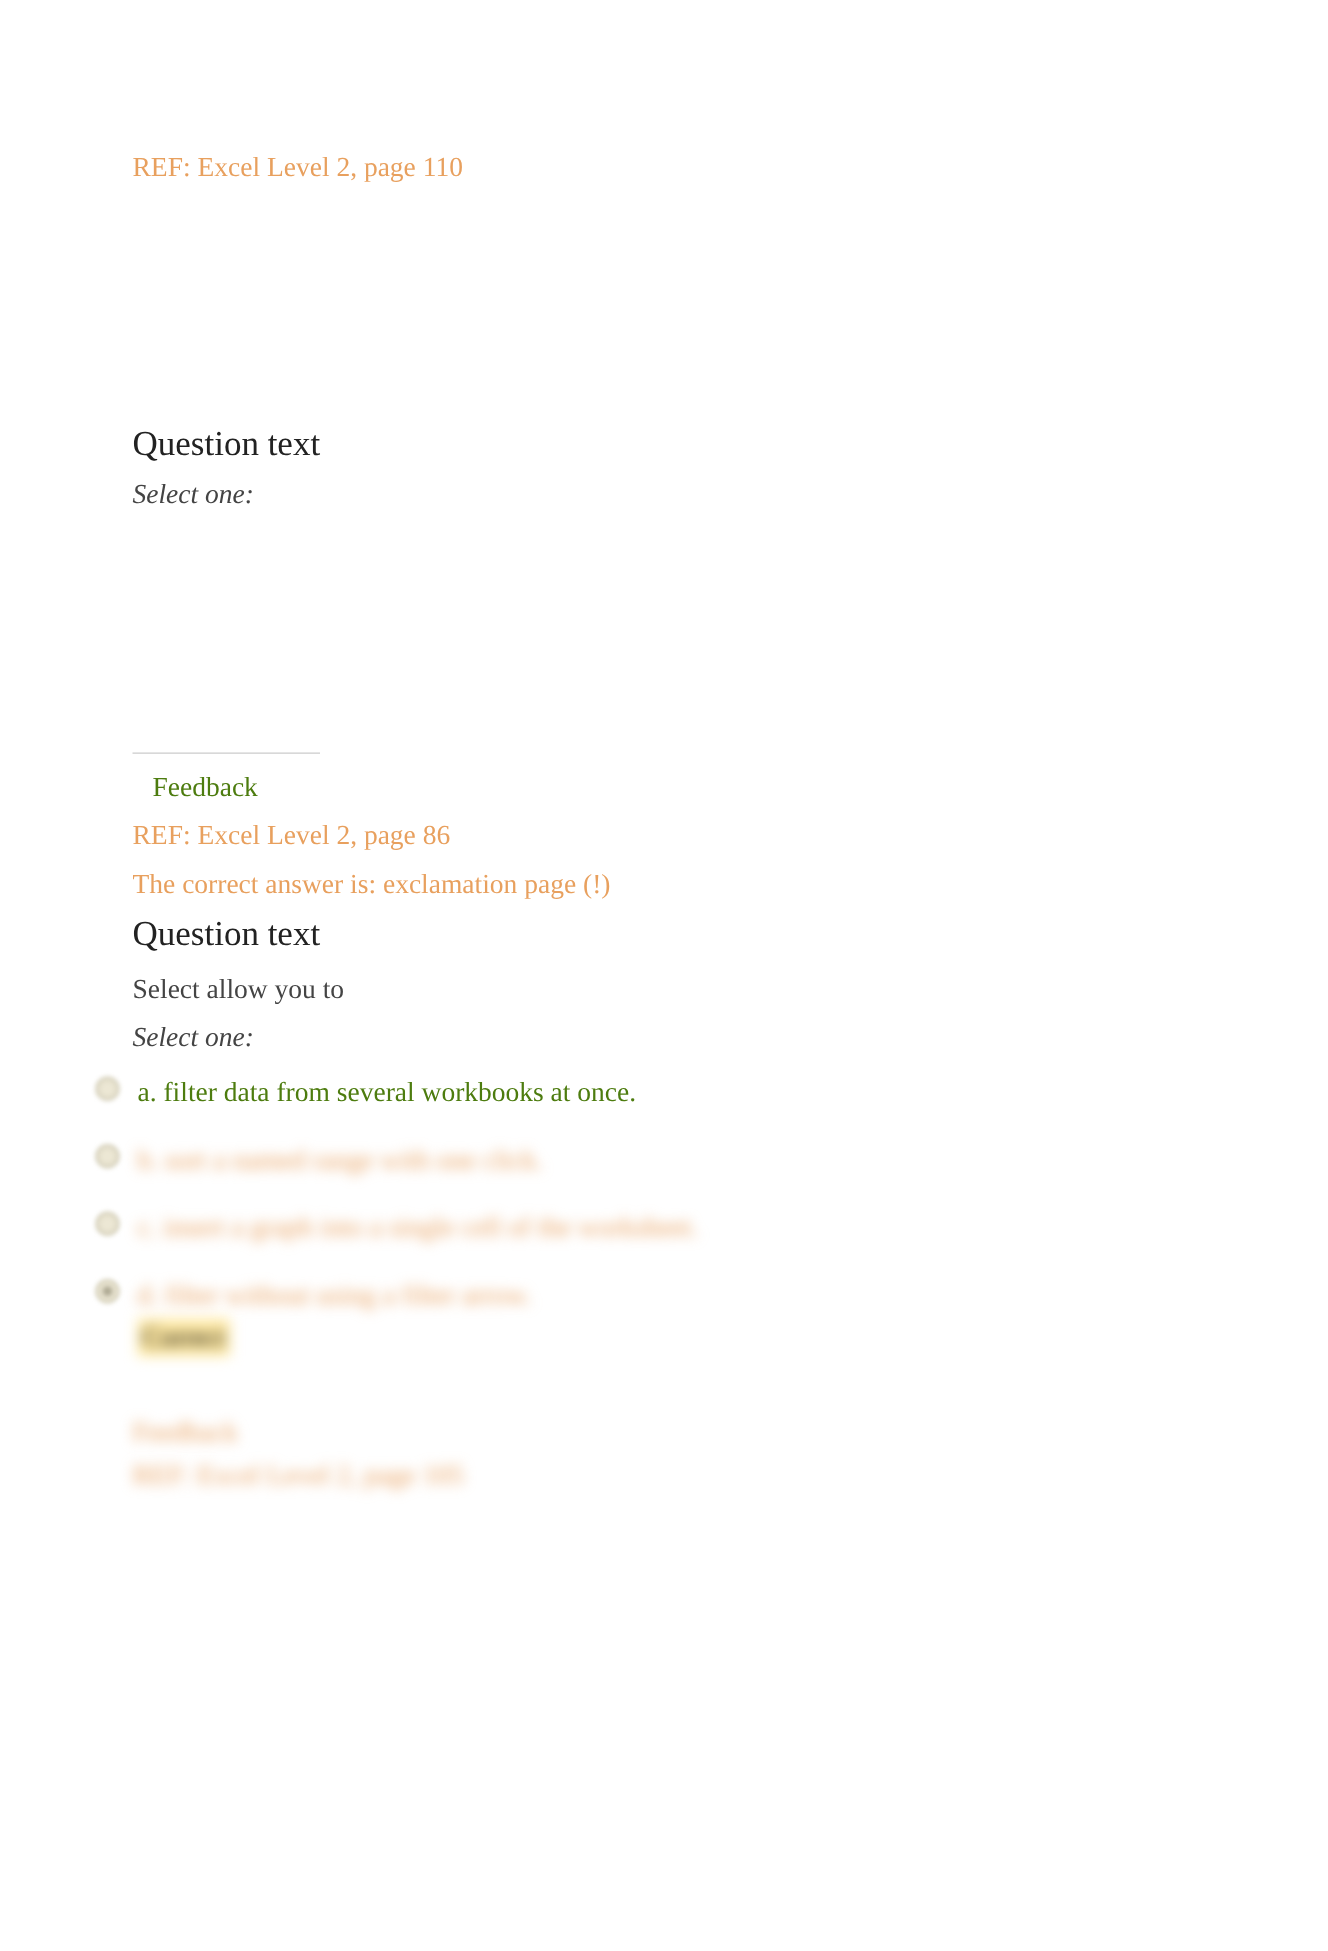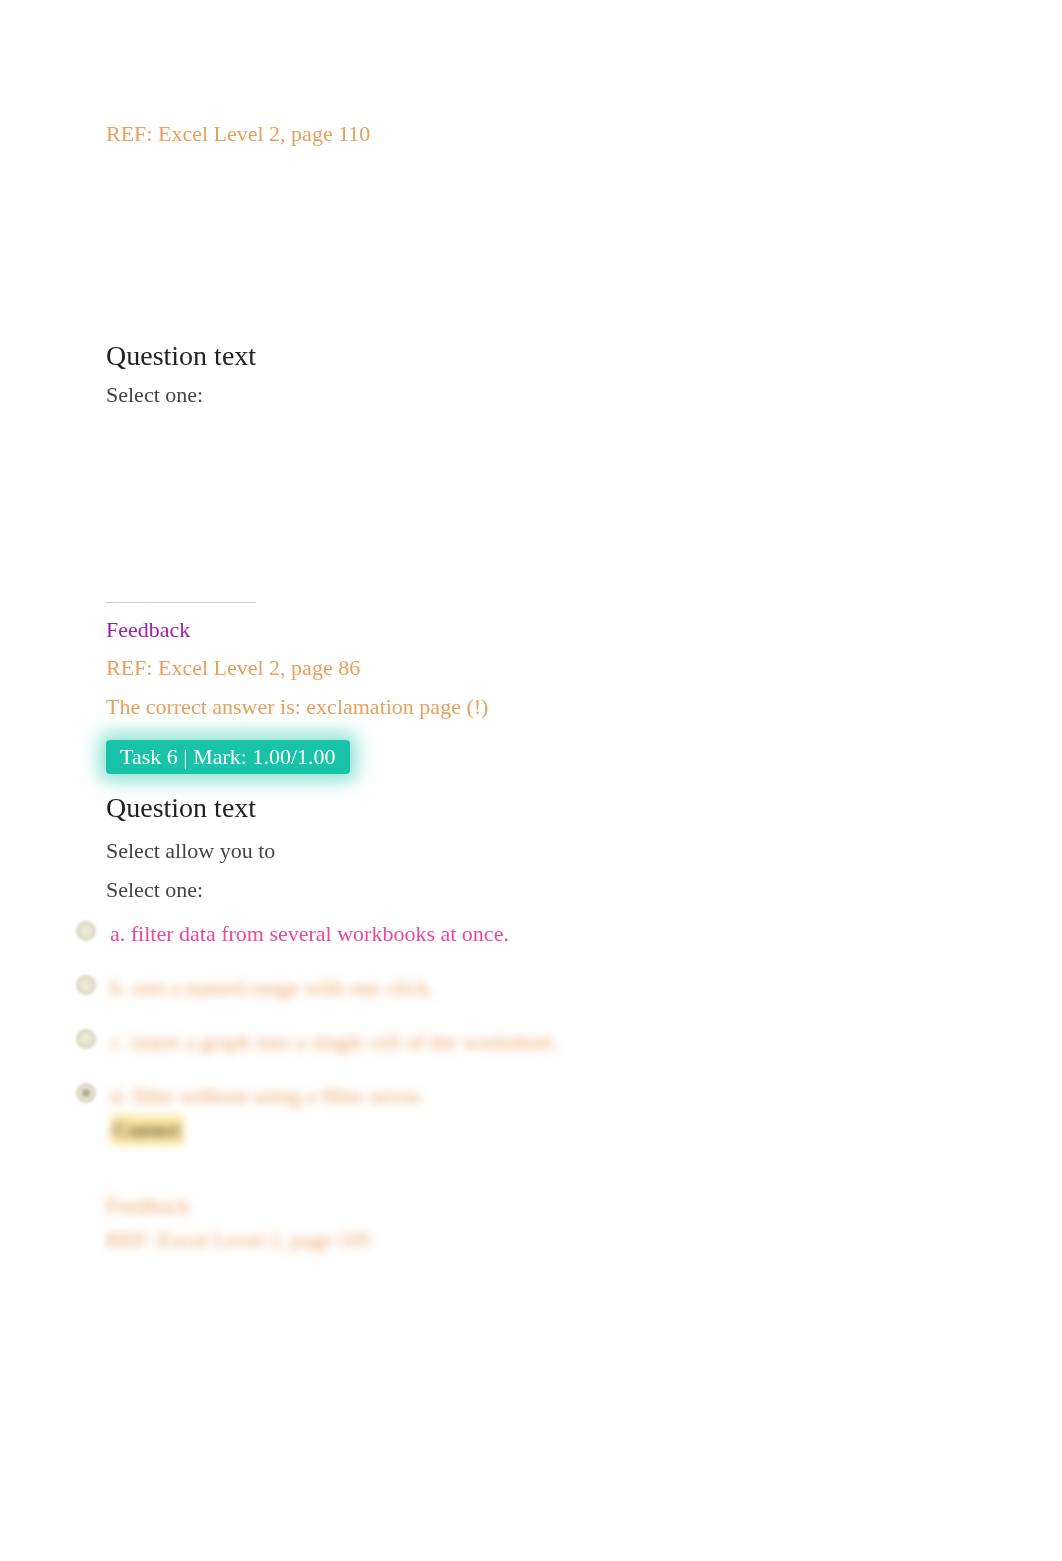--- a/index.html
+++ b/index.html
@@ -1,29 +1,29 @@
 <!DOCTYPE html>
 <html><head>
   <meta charset="utf-8">
   <style>
     * { box-sizing: border-box; margin: 0; padding: 0; }
     body { font-family: Georgia, 'Times New Roman', serif; width: 1062px; height: 1561px; background: #fff; position: relative; }
     .content { position: absolute; left: 106px; top: 11px; width: 780px; }
     .ref-text { color: #e8a05e; font-size: 22px; line-height: 1.5; margin-bottom: 10px; }
     .question-heading { color: #222; font-size: 28px; margin-bottom: 10px; }
     .question-body { color: #444; font-size: 22px; line-height: 1.5; margin-bottom: 10px; }
-    .select-one { color: #444; font-size: 22px; margin-bottom: 10px; }
+    .select-one { color: #444; font-size: 22px; margin-bottom: 10px; font-style: italic; }
     .divider { border-top: 1px solid #ccc; width: 150px; margin: 14px 0; }
-    .feedback-heading { color: #a21caf; font-size: 22px; margin-bottom: 8px; }
+    .feedback-heading { color: #4d7c0f; font-size: 22px; margin-bottom: 8px; margin-left: 16px; }
     .correct-answer { color: #e8a05e; font-size: 22px; margin-bottom: 12px; }
     .task-badge { display: inline-block; background: #19c3a7; color: #fff; font-size: 22px; padding: 4px 14px; border-radius: 4px; box-shadow: 0 0 18px 8px rgba(25,195,167,0.45); margin: 8px 0 18px; }
     .option-row { position: relative; padding-left: 0; margin: 18px 0 28px -30px; }
     .radio { position:absolute; left:0; top:0; width:20px; height:20px; border-radius:50%; border: 2px solid #d9d4c0; background: radial-gradient(circle, #ece7d4 40%, #e2ddc9 60%); filter: blur(1.5px); }
     .radio.selected::after { content:""; position:absolute; left:4px; top:4px; width:8px; height:8px; border-radius:50%; background:#b0ab95; }
-    .option-text { margin-left: 34px; color: #ec4899; font-size: 22px; }
+    .option-text { margin-left: 34px; color: #4d7c0f; font-size: 22px; }
     .blurred-orange { color: #e8a05e; filter: blur(5px); font-size: 22px; }
     .correct-highlight { background: #ffe9a3; filter: blur(5px); font-size: 22px; padding: 2px 4px; display:inline-block; }
     .spacer-top1 { height: 106px; }
     .spacer-mid1 { height: 180px; }
     .spacer-mid2 { height: 170px; }
     .spacer-bottom { height: 200px; }
     .option-blurred .option-text { filter: blur(5px); }
   </style>
 </head>
 <body>
@@ -38,21 +38,20 @@
   <div class="question-heading">Question text</div>
   <div class="select-one">Select one:</div>
 
   <div class="spacer-mid2"></div>
 
   <div class="divider"></div>
   <div class="feedback-heading">Feedback</div>
   <div class="ref-text">REF: Excel Level 2, page 86</div>
   <div class="correct-answer">The correct answer is: exclamation page (!)</div>
 
-  <div class="task-badge">Task 6 | Mark: 1.00/1.00</div>
 
   <div class="question-heading">Question text</div>
   <div class="question-body">Select allow you to</div>
   <div class="select-one">Select one:</div>
 
   <div class="option-row">
     <span class="radio"></span>
     <span class="option-text">a. filter data from several workbooks at once.</span>
   </div>
 

